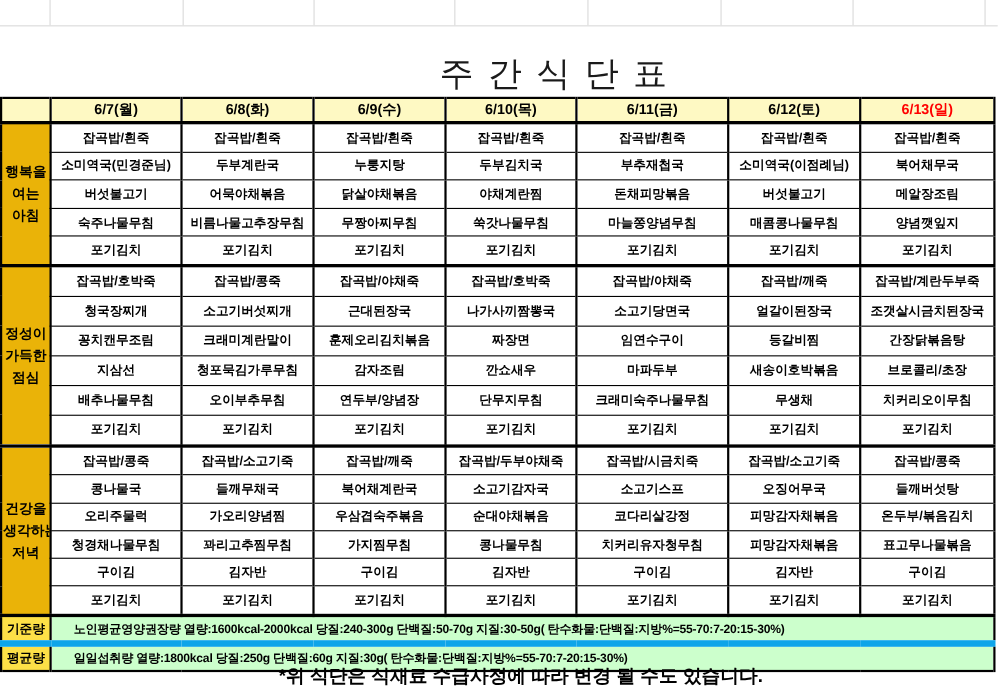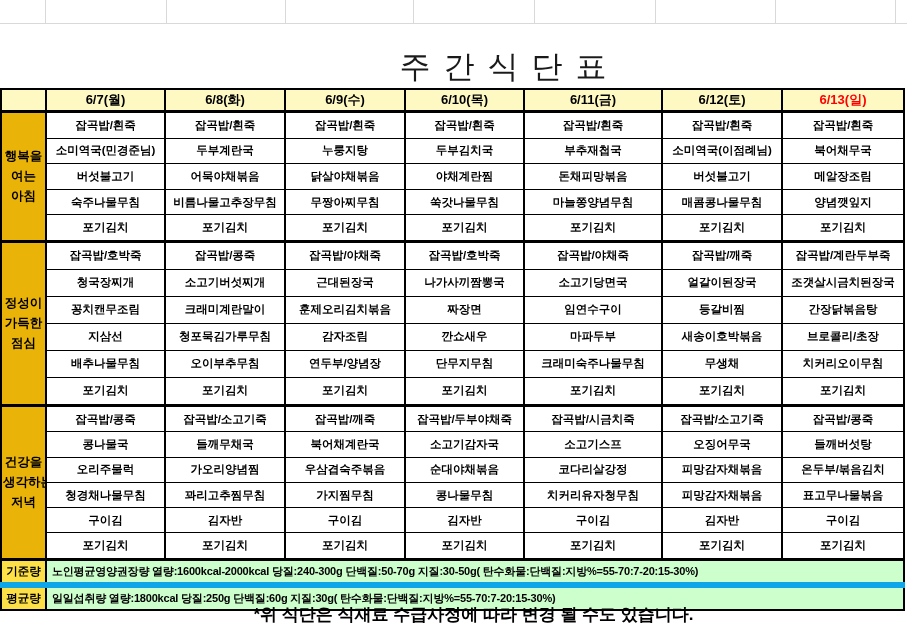--- a/index.html
+++ b/index.html
@@ -37,21 +37,21 @@
   td.mc{
     text-align:center;font-weight:bold;font-size:11.5px;color:#000;background:#fff;
   }
   tbody.sec0 td.mc{height:24.6px;}
   tbody.sec1 td.mc{height:26px;}
   tbody.sec2 td.mc{height:24.3px;}
   tbody.summary th{
     background:#fde047;font-weight:bold;font-size:11.5px;height:21px;text-align:center;
   }
   tbody.summary td{
-    background:#ccffcc;font-weight:bold;font-size:11px;text-align:left;padding-left:5px;
+    background:#ccffcc;font-weight:bold;font-size:11px;text-align:left;padding-left:20px;
     letter-spacing:-0.2px;
     margin-left:39px;
   }
   tbody.summary tr + tr th, tbody.summary tr + tr td{border-top:6px solid #0ea5e9;}
   
   .note{
     position:absolute;top:603px;left:0;width:907px;box-sizing:border-box;padding-left:40px;
     text-align:center;font-size:17px;font-weight:bold;color:#000;white-space:nowrap;
   }
 </style>

